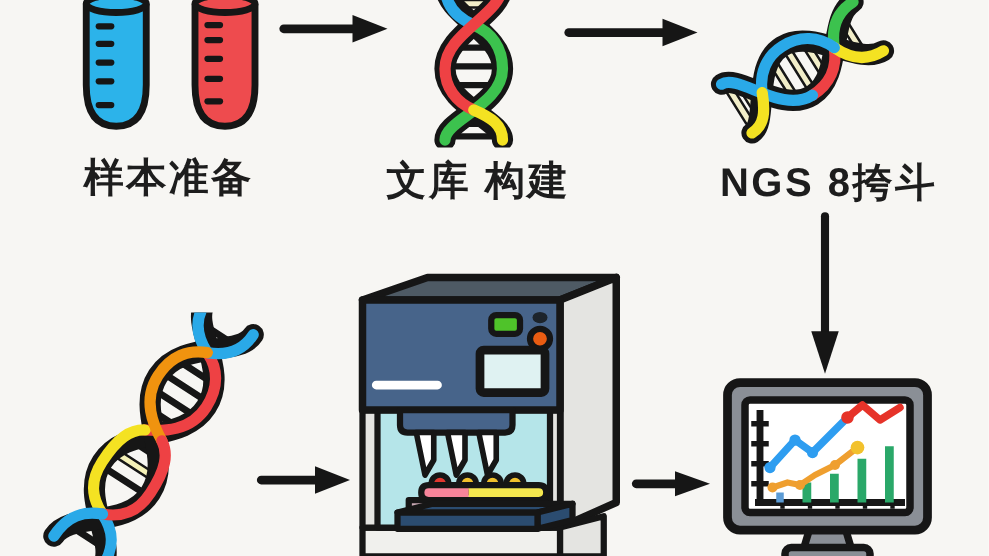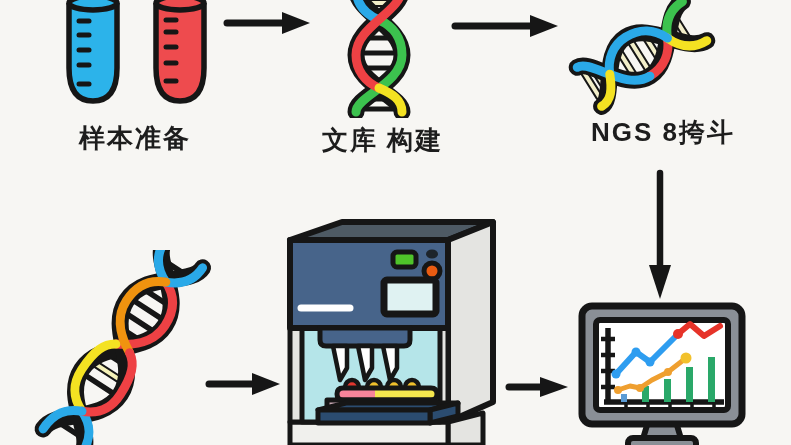--- a/index.html
+++ b/index.html
@@ -8,21 +8,21 @@
     width:791px;height:445px;
     background:#f7f6f3;
     overflow:hidden;
     font-family:"Liberation Sans", sans-serif;
   }
   .canvas svg{position:absolute;display:block;}
   .step-label{
     position:absolute;
     text-align:center;
     font-weight:700;
-    font-size:26px;
+    font-size:32px;
     letter-spacing:2px;
     color:#1d1d1d;
     white-space:nowrap;
   }
 </style>
 </head>
 <body>
 
 <div class="canvas">
 
@@ -118,21 +118,21 @@
         <path d="M103,55 C103,84 57,96 57,112" stroke="#2aa9e8"></path>
         <path d="M103,-12 C103,4 94,14 80,20" stroke="#f4e222"></path>
         <path d="M80,20 C66,26 57,38 57,55 C57,70 66,82 80,88" stroke="#2aa9e8"></path>
         <path d="M80,88 C94,94 103,100 103,112" stroke="#f4e222"></path>
       </g>
     </g>
   </svg>
 
   <div class="step-label" style="left:30px;top:121px;width:210px;">样本准备</div>
   <div class="step-label" style="left:285px;top:123px;width:195px;text-align:center;">文库 构建</div>
-  <div class="step-label" style="left:568px;top:115px;width:190px;">NGS 8挎斗</div>
+  <div class="step-label" style="left:568px;top:125px;width:190px;">NGS 8挎斗</div>
 
   <svg style="left:645px;top:168px;" width="30" height="136" viewBox="0 0 30 136">
     <line x1="15" y1="5" x2="15" y2="103" stroke="#161616" stroke-width="6.5" stroke-linecap="round"></line>
     <polygon points="4,97 15,131 26,97" fill="#161616"></polygon>
   </svg>
 
   <svg style="left:30px;top:250px;" width="190" height="195" viewBox="0 0 190 195">
     <g transform="translate(95,95) rotate(33) translate(-80,-95)">
 
       <g stroke="#161616" stroke-width="5.5" stroke-linecap="round">

